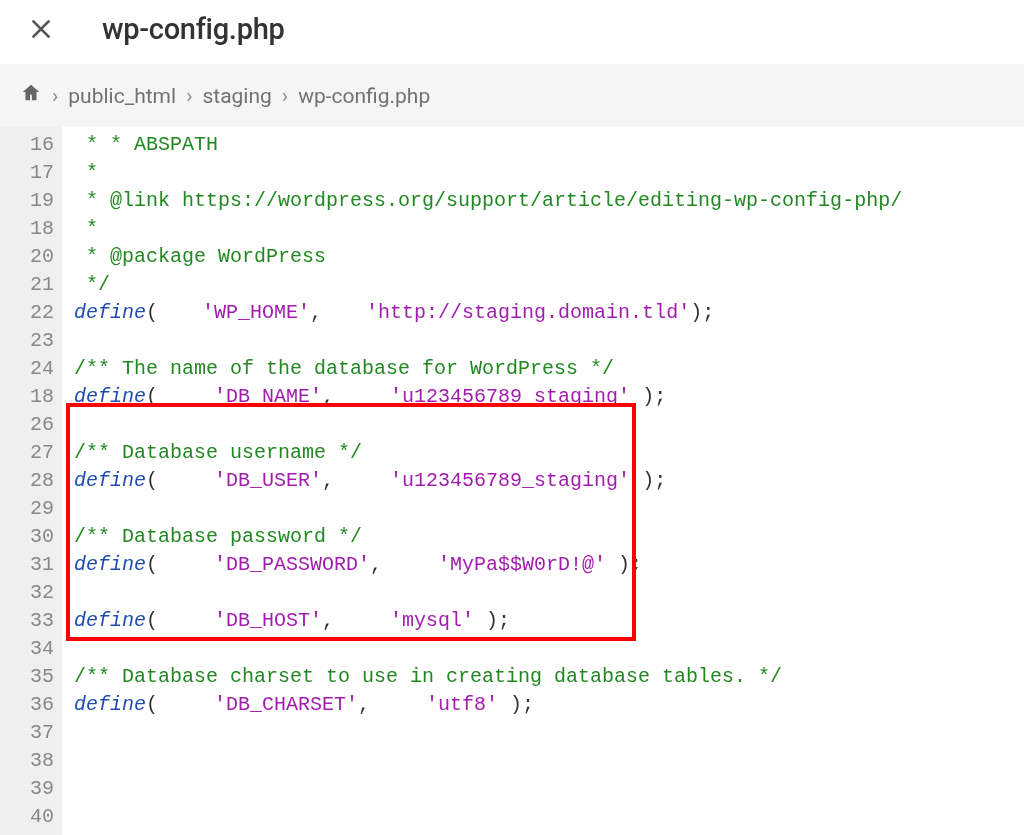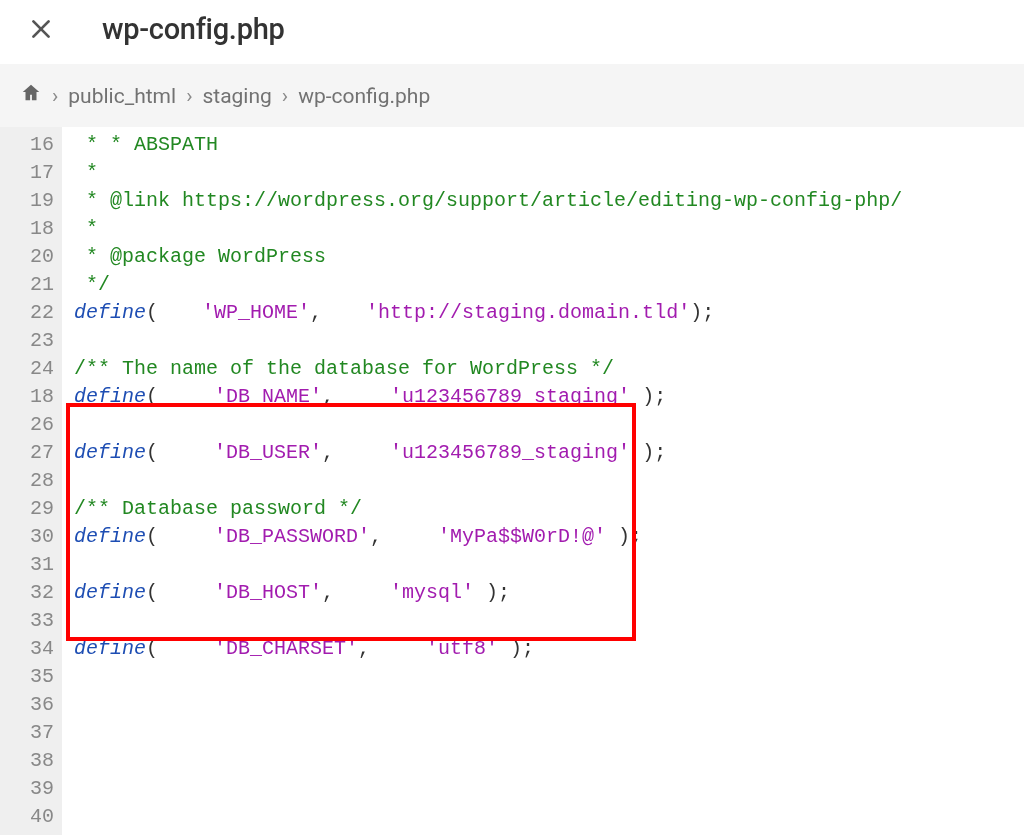--- a/index.html
+++ b/index.html
@@ -134,23 +134,25 @@
       <div class="code-line"><span class="c-comment"> *</span></div>
       <div class="code-line"><span class="c-comment"> * @link https://wordpress.org/support/article/editing-wp-config-php/</span></div>
       <div class="code-line"><span class="c-comment"> *</span></div>
       <div class="code-line"><span class="c-comment"> * @package WordPress</span></div>
       <div class="code-line"><span class="c-comment"> */</span></div>
       <div class="code-line"><span class="c-func">define</span><span class="c-punc">(</span><span class="c-str">'WP_HOME'</span><span class="c-punc">,</span><span class="c-str">'http://staging.domain.tld'</span><span class="c-punc">);</span></div>
       <div class="code-line"></div>
       <div class="code-line"><span class="c-comment">/** The name of the database for WordPress */</span></div>
       <div class="code-line"><span class="c-func">define</span><span class="c-punc">( </span><span class="c-str">'DB_NAME'</span><span class="c-punc">, </span><span class="c-str">'u123456789_staging'</span><span class="c-punc"> );</span></div>
       <div class="code-line"></div>
+      <div class="code-line"><span class="c-comment">/** Database username */</span></div>
       <div class="code-line"><span class="c-func">define</span><span class="c-punc">( </span><span class="c-str">'DB_USER'</span><span class="c-punc">, </span><span class="c-str">'u123456789_staging'</span><span class="c-punc"> );</span></div>
       <div class="code-line"></div>
       <div class="code-line"><span class="c-comment">/** Database password */</span></div>
       <div class="code-line"><span class="c-func">define</span><span class="c-punc">( </span><span class="c-str">'DB_PASSWORD'</span><span class="c-punc">, </span><span class="c-str">'MyPa$$W0rD!@'</span><span class="c-punc"> );</span></div>
       <div class="code-line"></div>
       <div class="code-line"><span class="c-func">define</span><span class="c-punc">( </span><span class="c-str">'DB_HOST'</span><span class="c-punc">, </span><span class="c-str">'mysql'</span><span class="c-punc"> );</span></div>
       <div class="code-line"></div>
+      <div class="code-line"><span class="c-comment">/** Database charset to use in creating database tables. */</span></div>
       <div class="code-line"><span class="c-func">define</span><span class="c-punc">( </span><span class="c-str">'DB_CHARSET'</span><span class="c-punc">, </span><span class="c-str">'utf8'</span><span class="c-punc"> );</span></div>
       <div class="code-line"></div>
     </div>
 </div>
 
 </body></html>

